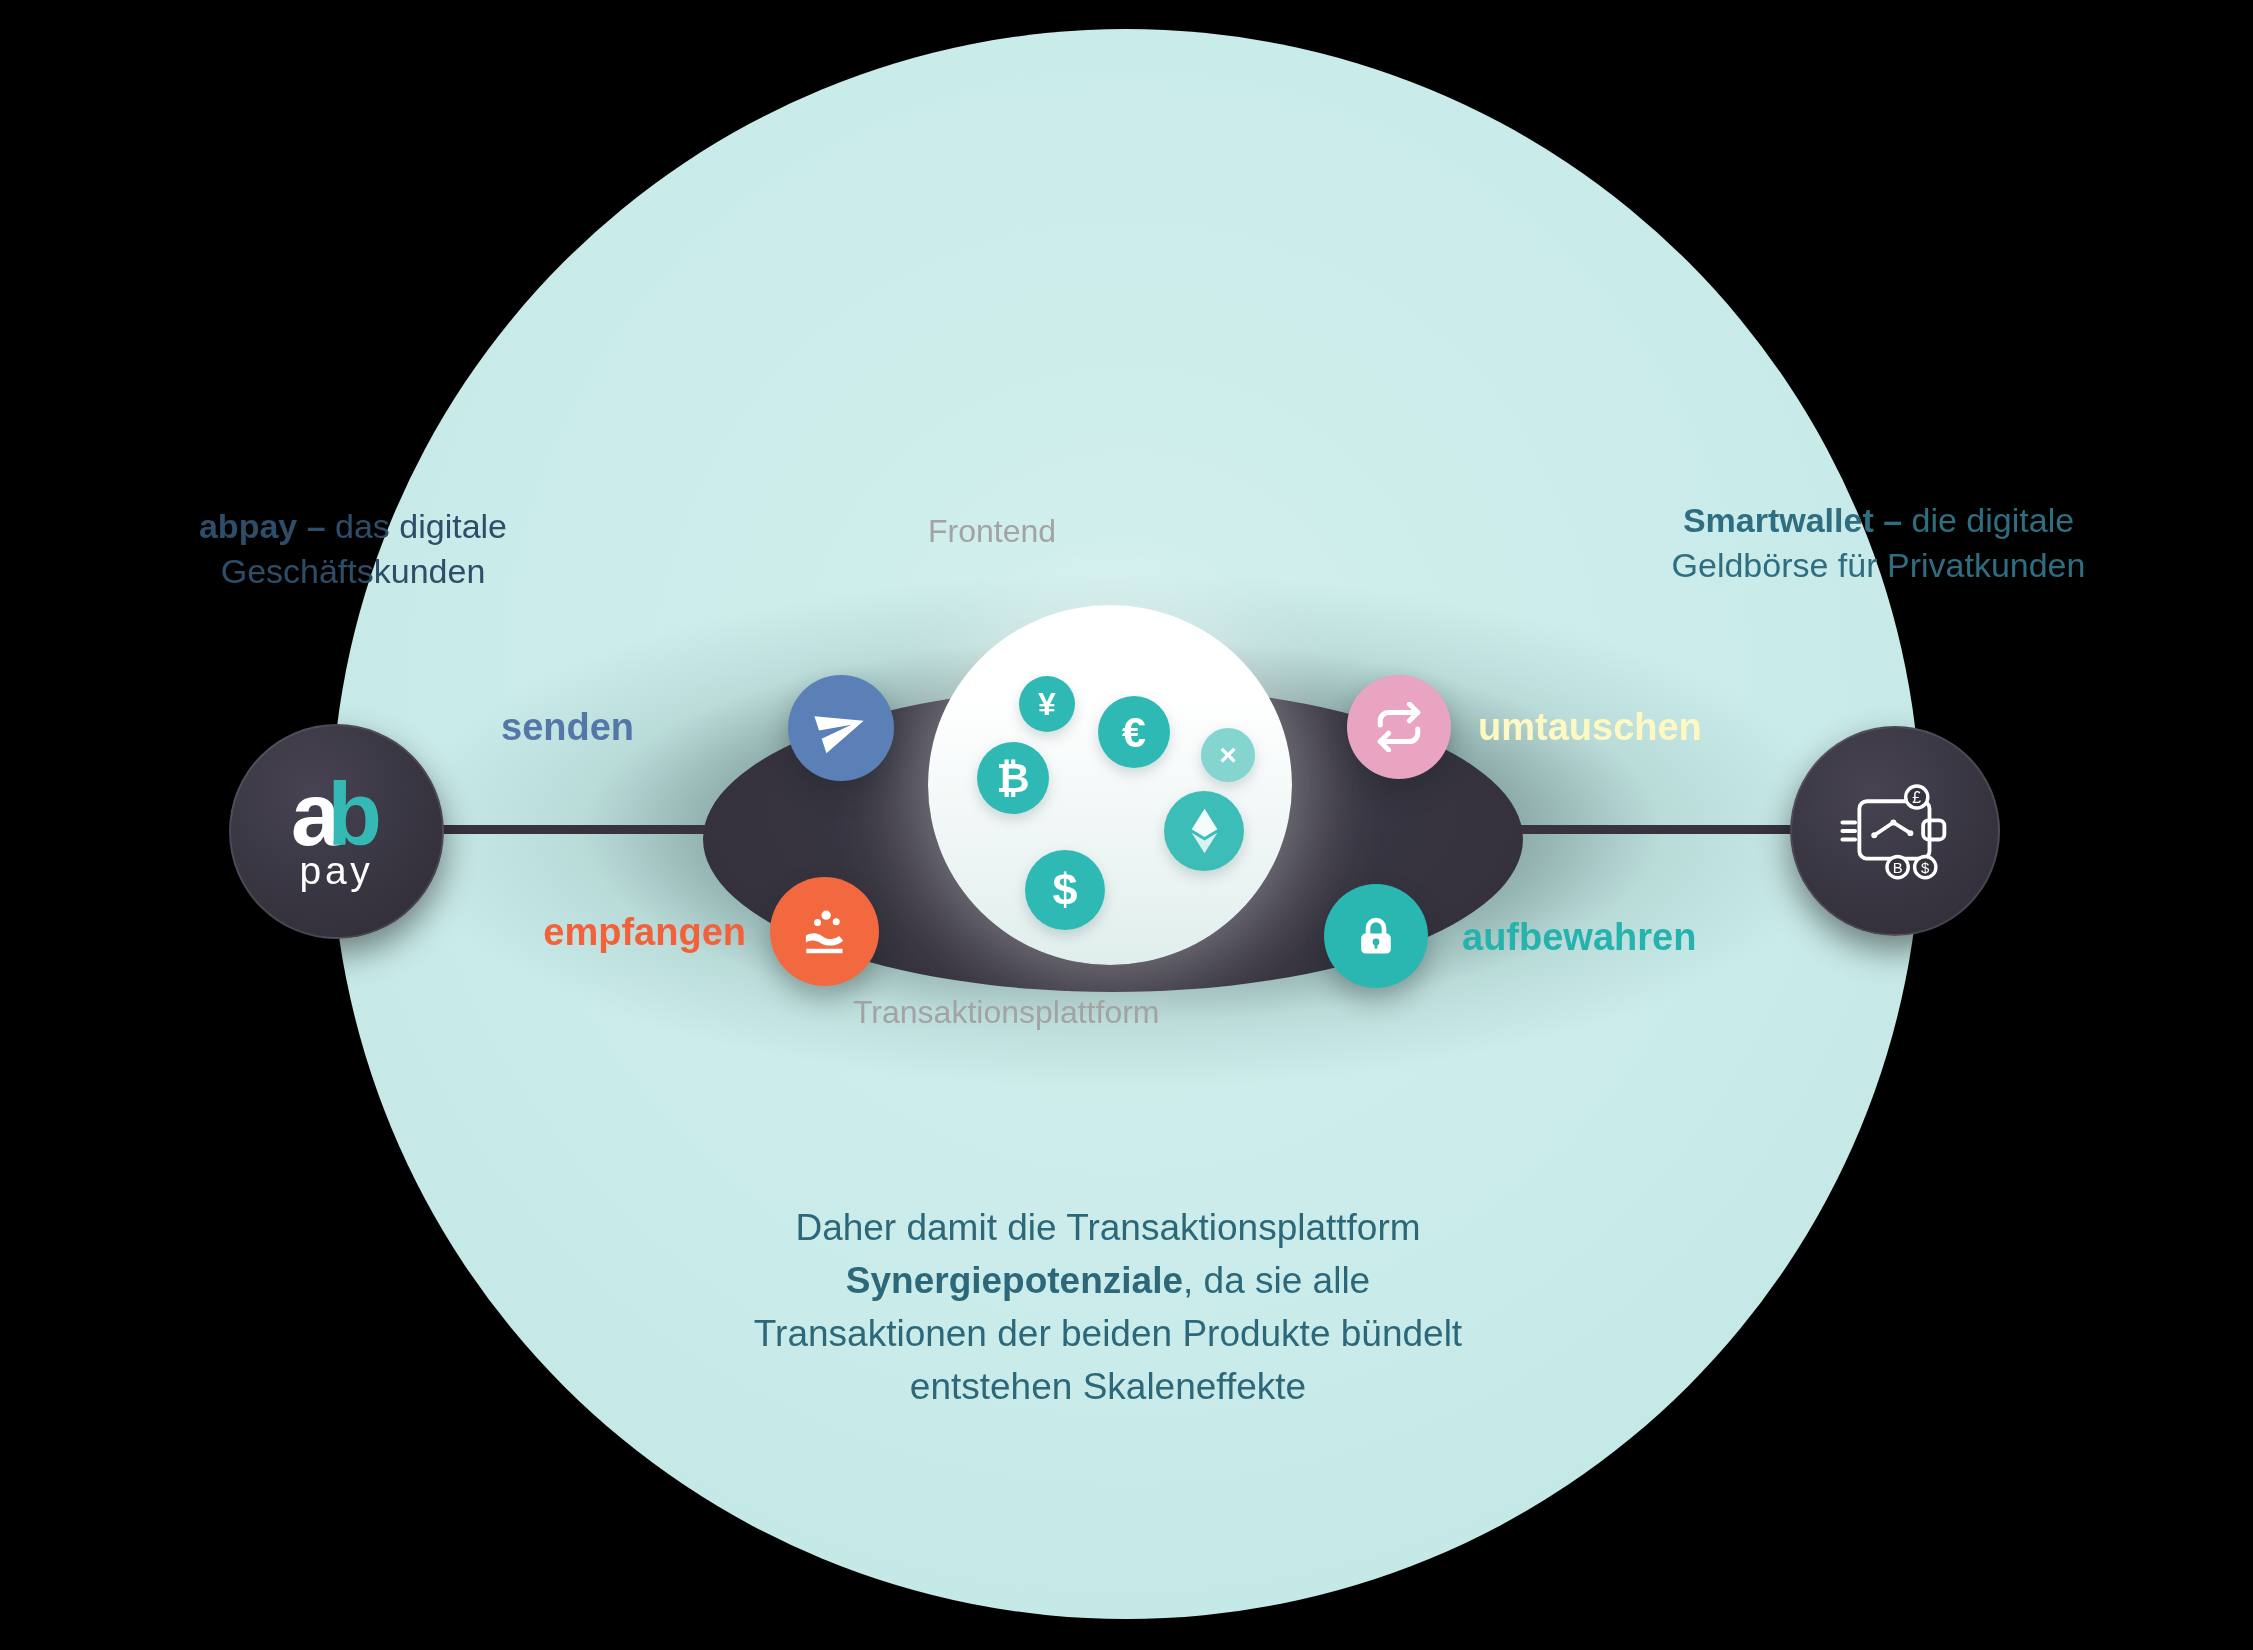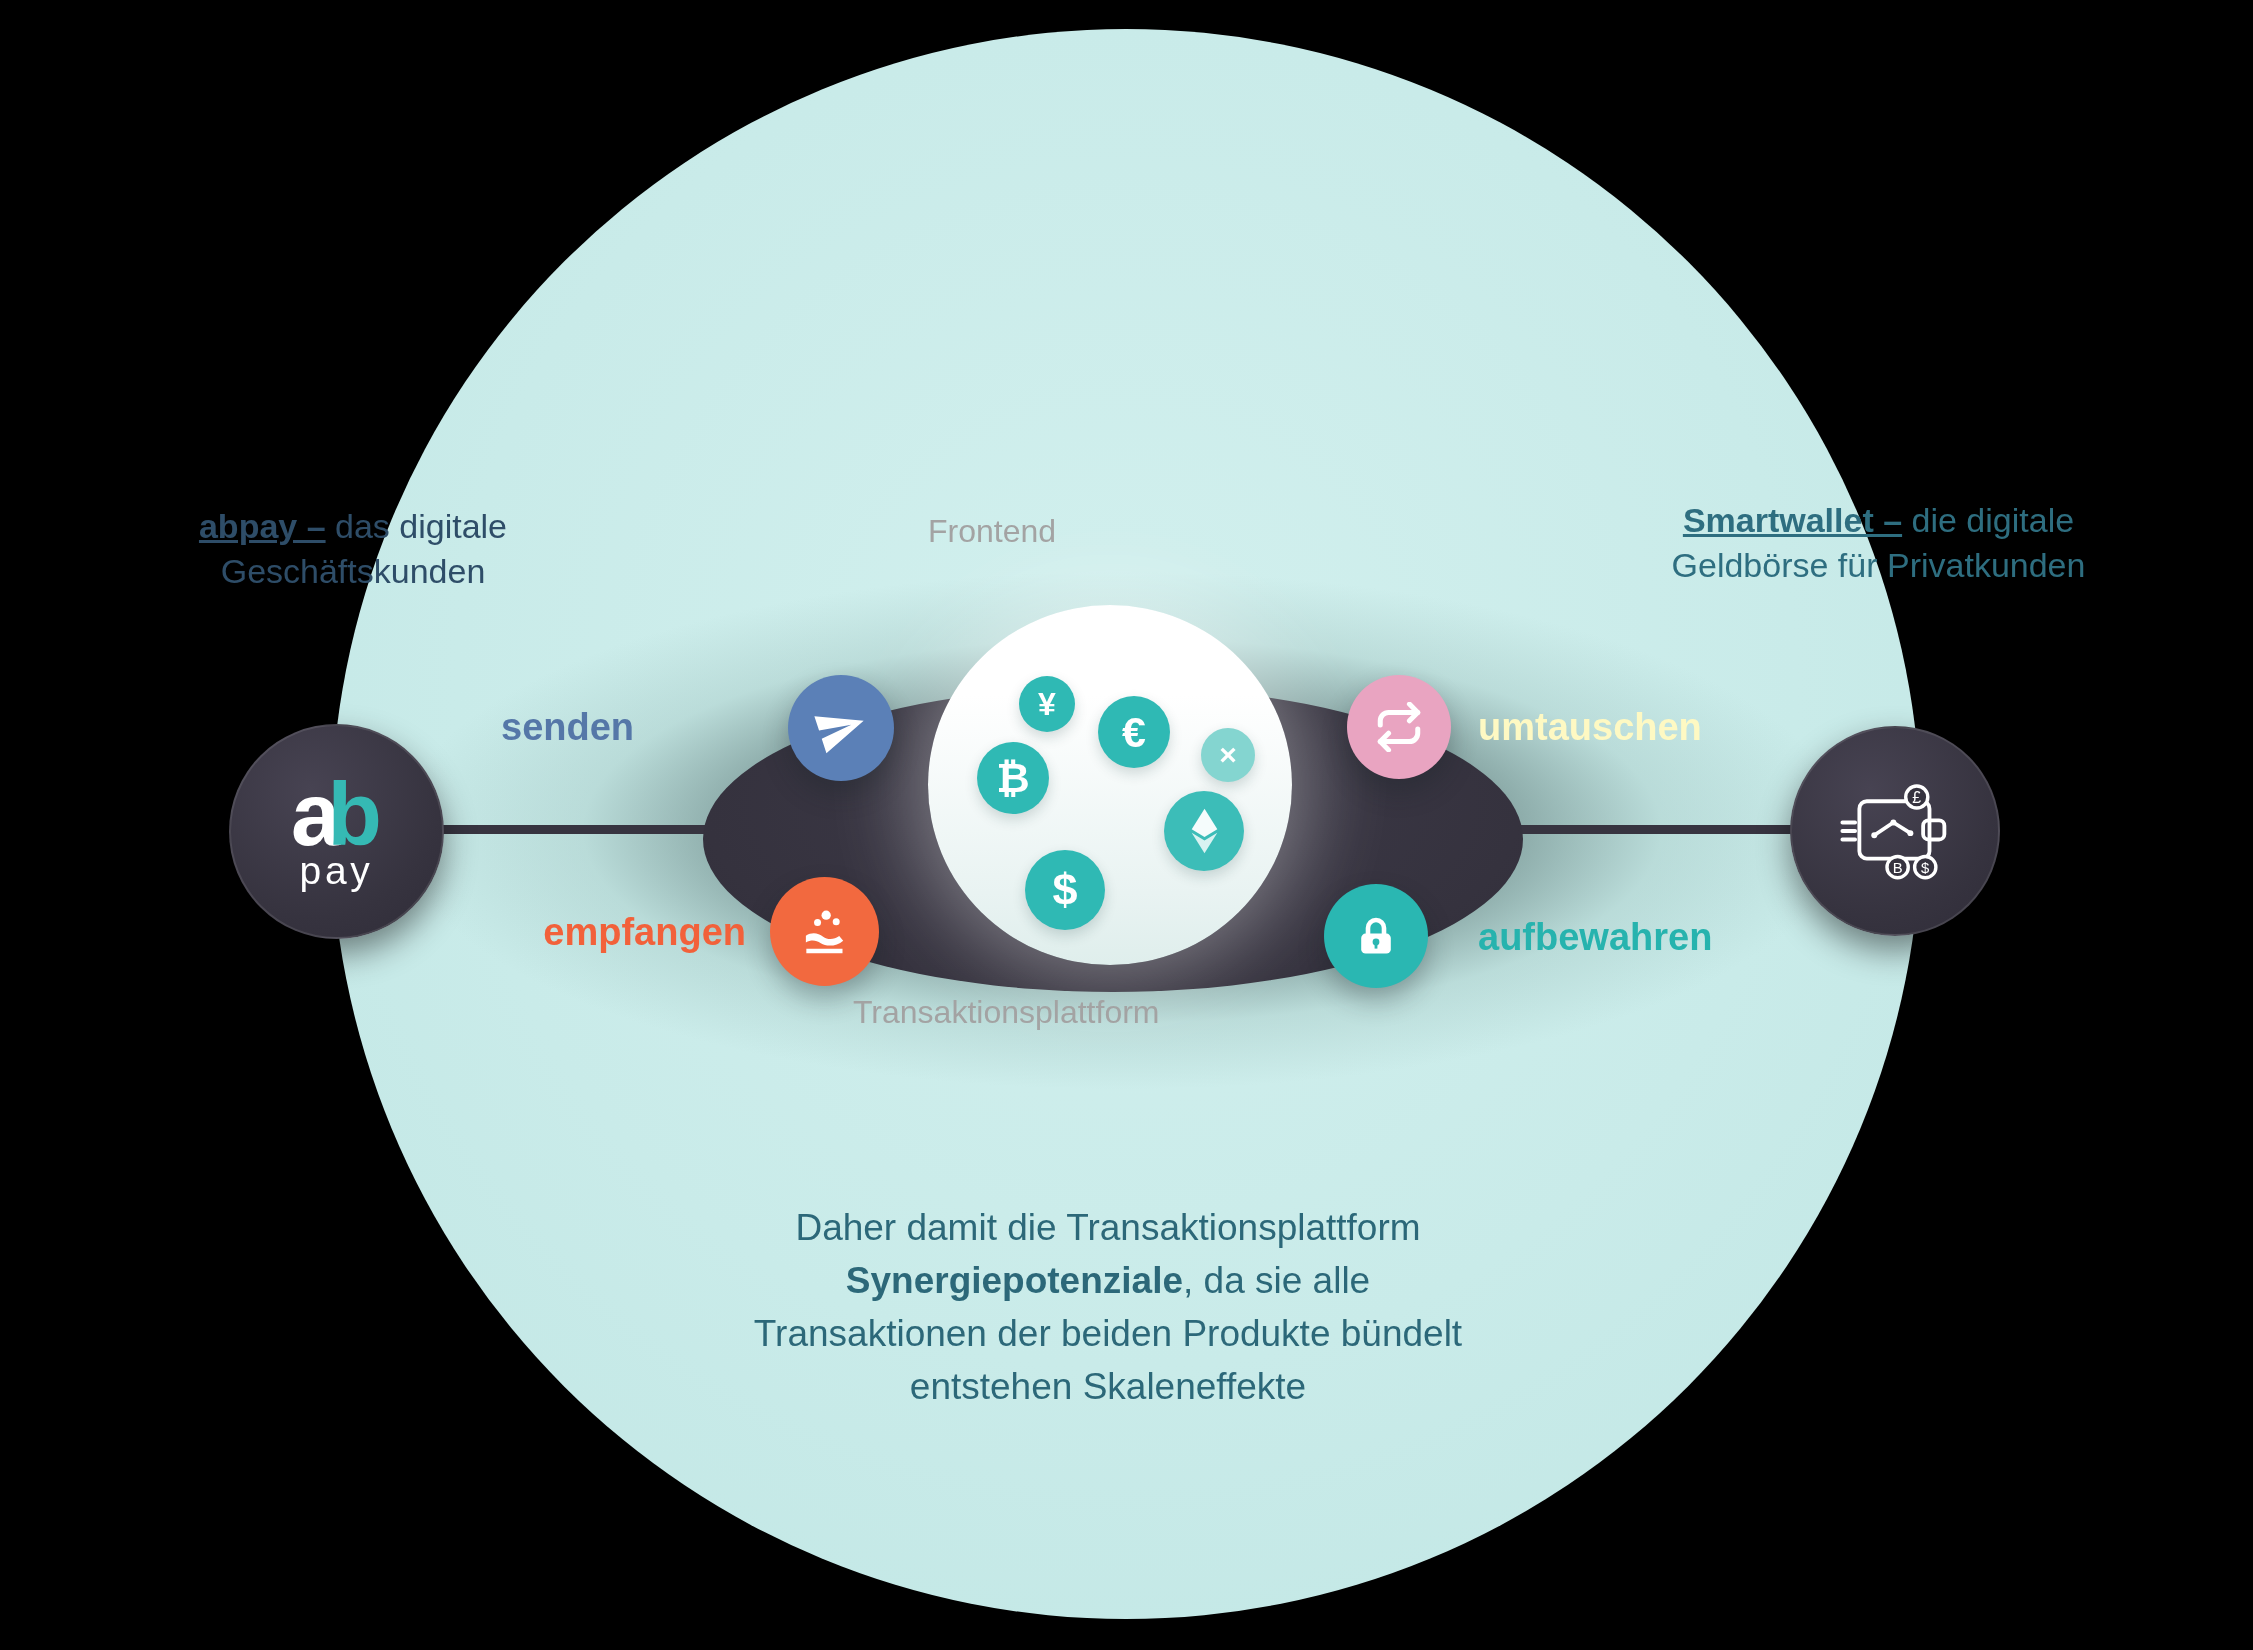--- a/index.html
+++ b/index.html
@@ -62,40 +62,40 @@
   .icon-umtauschen{left:1347px;top:675px;width:104px;height:104px;}
   .icon-aufbewahren{left:1324px;top:884px;width:104px;height:104px;}
   .icon-circle svg{display:block;}
   .plane-rot{transform:rotate(-18deg);}
   .action-label{
     position:absolute;font-weight:700;font-size:38px;z-index:6;white-space:nowrap;
   }
   .label-senden{left:501px;width:250px;top:706px;}
   .label-empfangen{left:468px;width:278px;top:911px;text-align:right;}
   .label-umtauschen{left:1478px;top:706px;text-align:left;}
-  .label-aufbewahren{left:1462px;top:916px;text-align:left;margin-left:16px;}
+  .label-aufbewahren{left:1462px;top:916px;text-align:left;}
   
   .node{
     position:absolute;border-radius:50%;z-index:6;
     background:radial-gradient(circle at 38% 30%, #474352 0%, #36333f 65%, #2f2c38 100%);
     border:2.8px solid rgba(255,255,255,0.10);
     display:flex;flex-direction:column;align-items:center;justify-content:center;
     box-shadow:0 15px 33px rgba(0,0,0,0.45);
   }
   .node-left{left:229px;top:724px;width:211px;height:211px;}
   .node-right{left:1790px;top:726px;width:206px;height:206px;}
   .abpay-logo-row{display:flex;align-items:baseline;line-height:1;}
   .logo-a{color:#ffffff;font-weight:700;font-size:89px;}
   .logo-b{color:#35b9b4;font-weight:700;font-size:89px;margin-left:-13px;}
   .logo-sub{color:#ffffff;font-size:39px;letter-spacing:3.7px;margin-top:-9.3px;font-weight:400;}
   
   .side-title{
     position:absolute;text-align:center;font-size:34px;line-height:1.32;z-index:7;font-weight:400;
   }
-  .side-title .b{font-weight:700;text-decoration:underline;}
+  .side-title .b{font-weight:700;}
   .title-left{left:121px;top:504px;width:464px;color:#2e4d68;}
   .title-right{left:1614px;top:498px;width:529px;color:#2e6e80;}
   .zone-label{
     position:absolute;color:#a3a3a3;font-size:32px;z-index:7;text-align:left;
   }
   .label-frontend{left:928px;top:513px;width:371px;}
   .label-platform{left:853px;top:994px;width:473px;}
   .bottom-paragraph{
     position:absolute;left:598px;top:1202px;width:1020px;text-align:center;
     color:#2c6879;font-size:37px;line-height:1.43;z-index:7;

